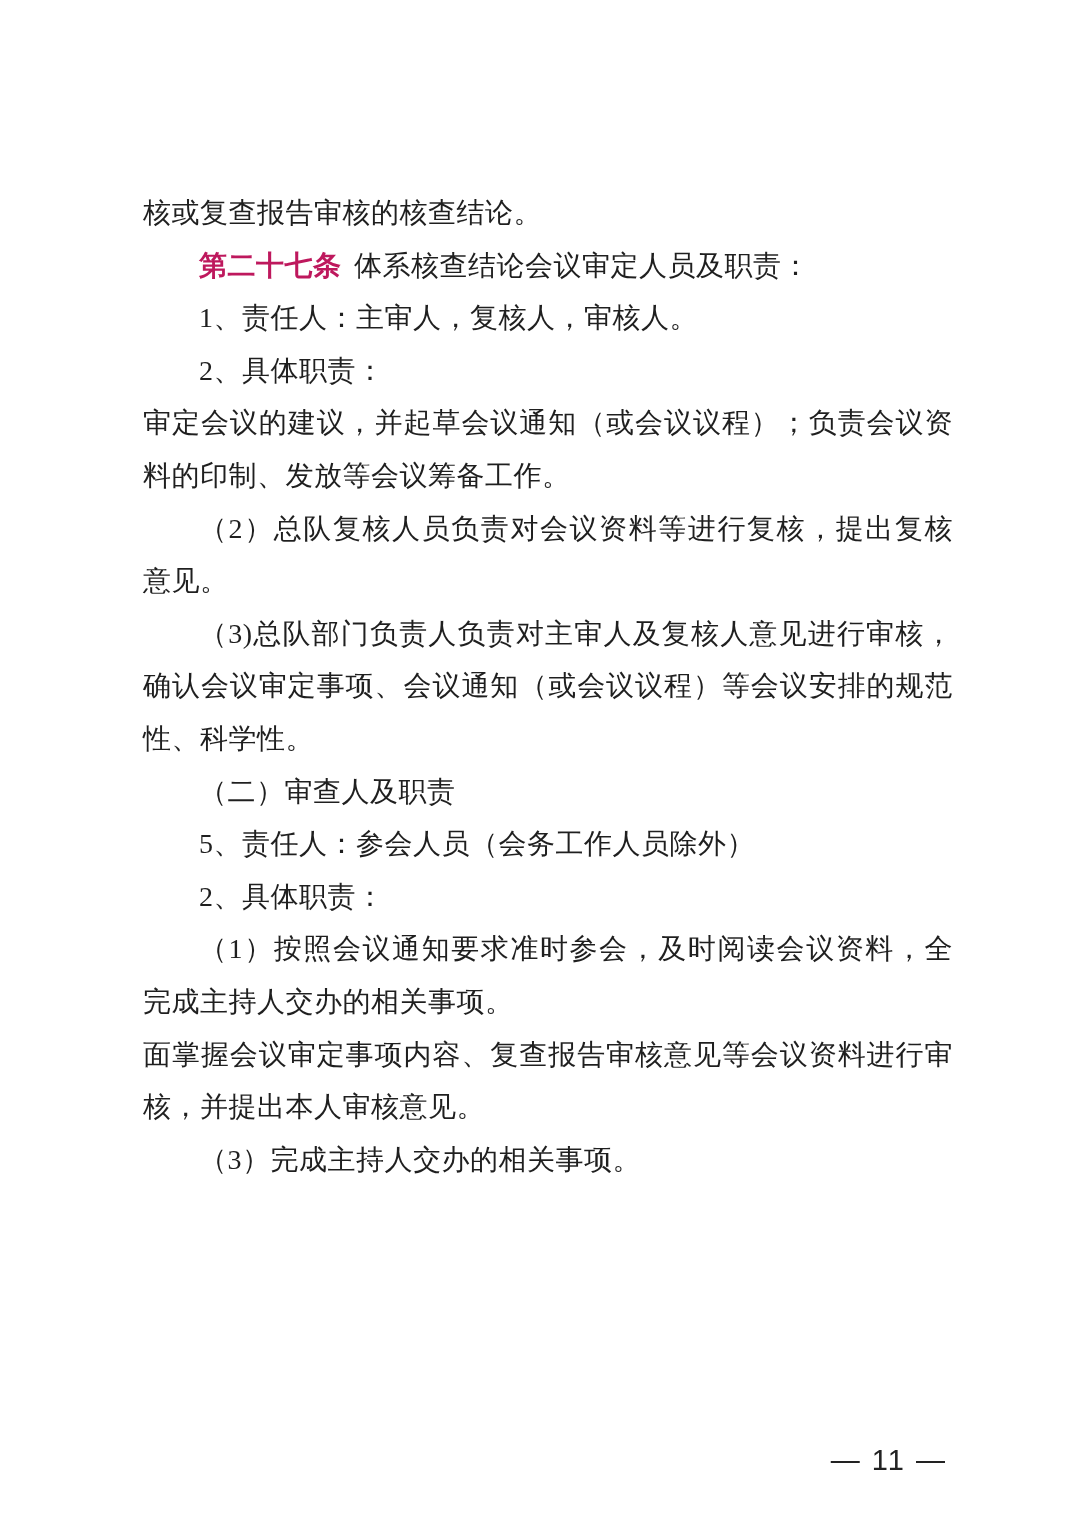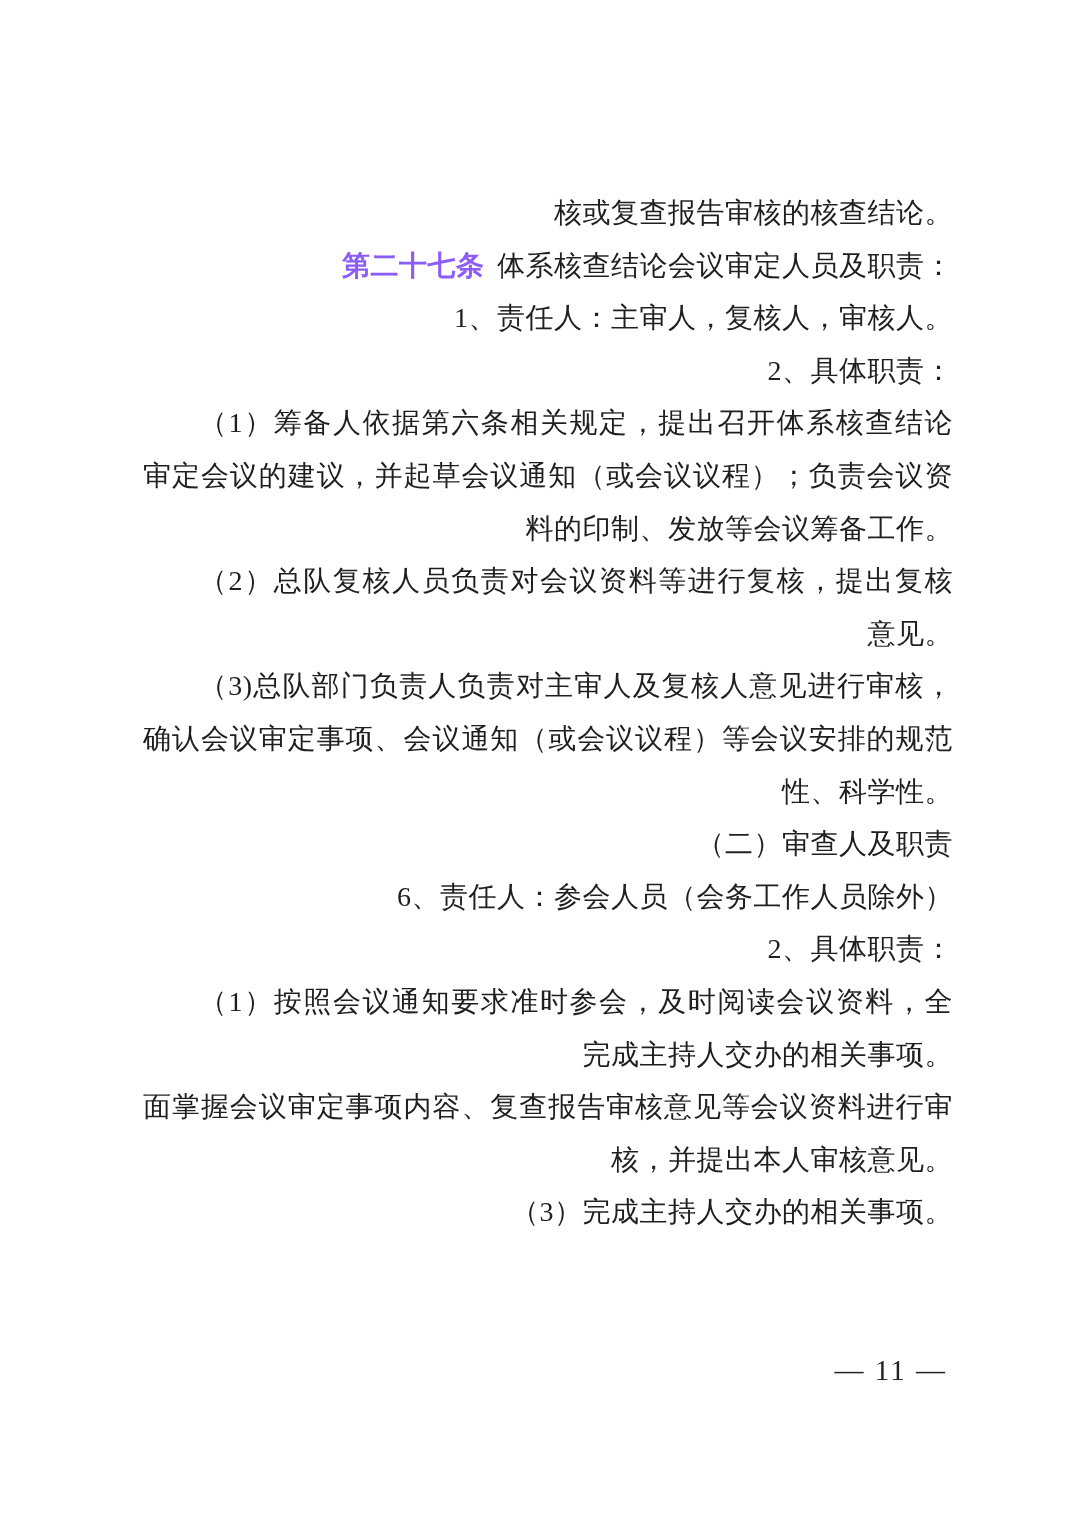--- a/index.html
+++ b/index.html
@@ -23,72 +23,70 @@
     left: 143px;
     top: 187px;
     width: 810px;
     font-size: 28px;
     line-height: 52.6px;
     letter-spacing: 0.5px;
     text-align: left;
   }
   .line {
     width: 810px;
-    text-align: right;
   }
   .indent {
     text-indent: 2em;
   }
   .fill {
     text-align: justify;
     text-align-last: justify;
   }
   .article-term {
     font-weight: 700;
     font-family: "Liberation Sans", "DejaVu Sans", sans-serif;
-    color: #8b5cf6;
+    color: #be185d;
   }
   .article-rest {
     margin-left: 0.45em;
   }
   .page-footer {
     position: absolute;
-    top: 1352px;
+    top: 1442px;
     right: 133px;
     font-size: 29px;
     line-height: 36px;
     color: #222222;
-    font-family: Liberation Serif, serif;
+    font-family: Liberation Sans, sans-serif;
     letter-spacing: 2px;
   }
 </style>
 </head>
 <body>
 
 <div class="page">
   <div class="body-text">
 
     <div class="line">核或复查报告审核的核查结论。</div>
 
     <div class="line indent">
       <span class="article-term">第二十七条</span><span class="article-rest">体系核查结论会议审定人员及职责：</span>
     </div>
 
     <div class="line indent">1、责任人：主审人，复核人，审核人。</div>
     <div class="line indent">2、具体职责：</div>
-    <div class="line indent fill">（1）筹备人依据第六条相关规定，提出召开体系核查结论</div>
     <div class="line fill">审定会议的建议，并起草会议通知（或会议议程）；负责会议资</div>
     <div class="line">料的印制、发放等会议筹备工作。</div>
     <div class="line indent fill">（2）总队复核人员负责对会议资料等进行复核，提出复核</div>
     <div class="line">意见。</div>
     <div class="line indent fill">（3)总队部门负责人负责对主审人及复核人意见进行审核，</div>
     <div class="line fill">确认会议审定事项、会议通知（或会议议程）等会议安排的规范</div>
     <div class="line">性、科学性。</div>
     <div class="line indent">（二）审查人及职责</div>
-    <div class="line indent">6、责任人：参会人员（会务工作人员除外）</div>
+    <div class="line indent">5、责任人：参会人员（会务工作人员除外）</div>
     <div class="line indent">2、具体职责：</div>
     <div class="line indent fill">（1）按照会议通知要求准时参会，及时阅读会议资料，全</div>
     <div class="line">完成主持人交办的相关事项。</div>
     <div class="line fill">面掌握会议审定事项内容、复查报告审核意见等会议资料进行审</div>
     <div class="line">核，并提出本人审核意见。</div>
     <div class="line indent">（3）完成主持人交办的相关事项。</div>
 
   </div>
 
   <div class="page-footer">— 11 —</div>

